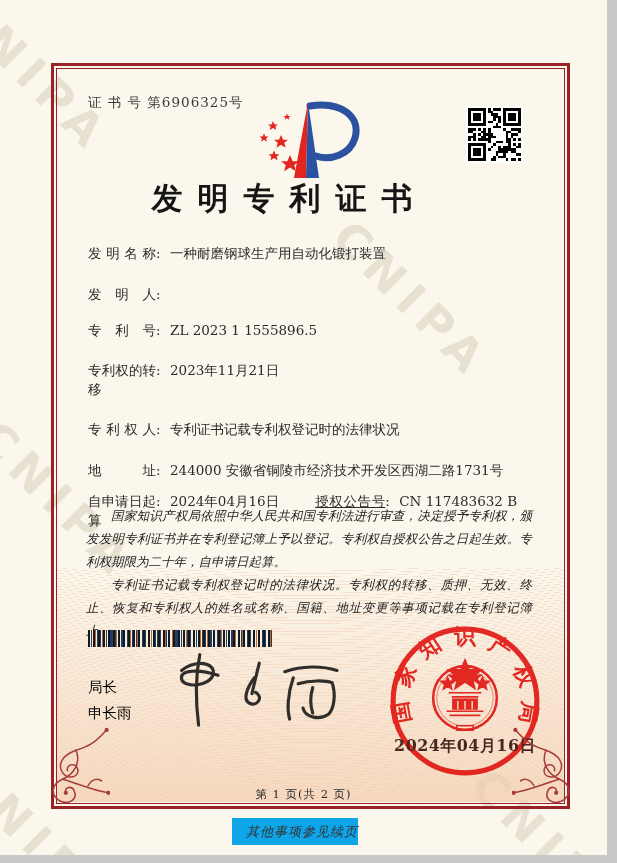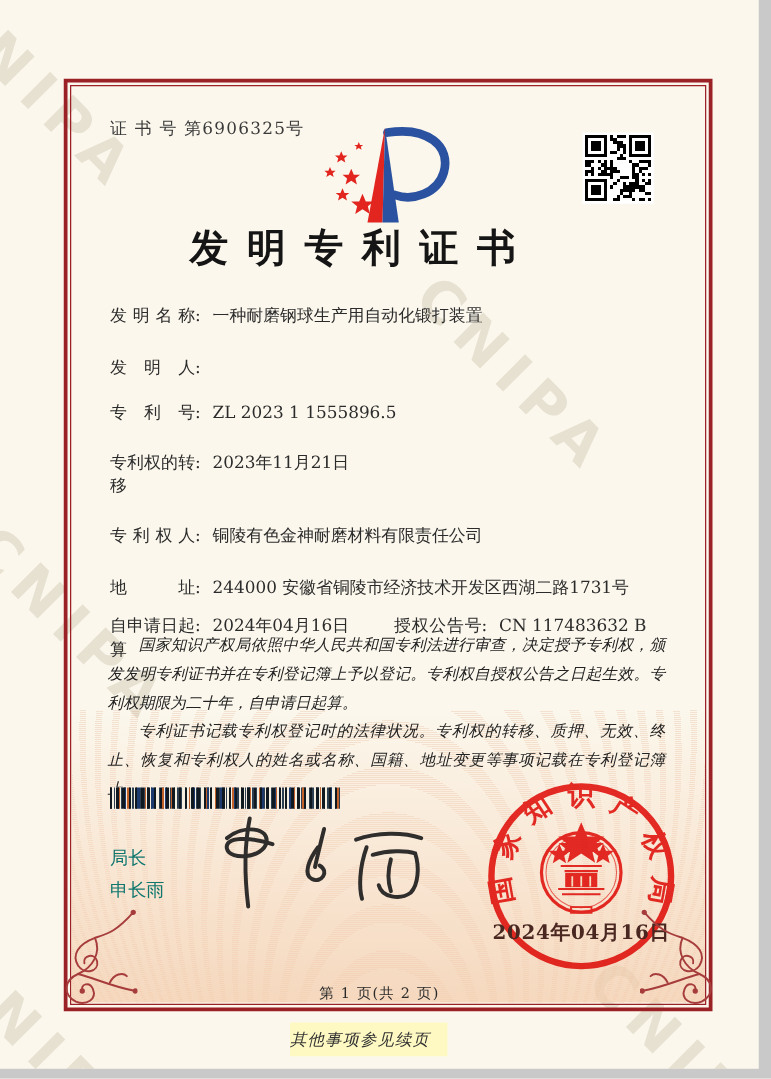--- a/index.html
+++ b/index.html
@@ -35,46 +35,46 @@
          color:#151515;letter-spacing:15px;text-indent:15px;}
 
   .fields{position:absolute;left:88px;top:244px;width:444px;font-size:13.5px;color:#2b2b2b;line-height:19px;}
   .frow{margin-bottom:21px;display:flex;align-items:flex-start;}
   .frow.r2{margin-bottom:16px;line-height:21px;}
   .frow.r5{margin-bottom:22px;}
   .frow.r6{margin-bottom:12px;}
   .flabel{display:inline-block;width:68px;text-align:justify;text-align-last:justify;flex:0 0 68px;}
   .fcolon{flex:0 0 14px;}
   .fval{flex:1 1 auto;}
-  .flabel2{display:inline-block;width:70px;text-align:justify;text-align-last:justify;margin-left:36px;flex:0 0 70px;}
+  .flabel2{display:inline-block;width:70px;text-align:justify;text-align-last:justify;margin-left:36px;flex:0 0 70px;text-decoration:underline;}
 
   .legal{position:absolute;left:86px;top:504px;width:446px;font-size:12.5px;line-height:23px;color:#222;
          font-style:italic;text-align:justify;}
   .legal p{margin:0;text-indent:2em;}
 
   .barcode{position:absolute;left:88px;top:630px;width:184px;height:17px;background-color:#f5efe2;
     background-image:
       repeating-linear-gradient(90deg,#101820 0 2px,rgba(0,0,0,0) 2px 5px),
       repeating-linear-gradient(90deg,#c2622a 0 1px,rgba(0,0,0,0) 1px 7px),
       repeating-linear-gradient(90deg,#1d3a6e 0 2px,rgba(0,0,0,0) 2px 11px),
       repeating-linear-gradient(90deg,#2c3e50 0 1px,#f5efe2 1px 3px);}
 
   .director{position:absolute;left:88px;top:674px;font-family:"DejaVu Sans","Liberation Sans",sans-serif;
-            font-size:14.5px;color:#0f766e;line-height:26px;}
+            font-size:14.5px;color:#000000;line-height:26px;}
   .signature{position:absolute;left:158px;top:645px;width:205px;height:85px;}
 
   .seal{position:absolute;left:388px;top:624px;width:154px;height:154px;opacity:.95;mix-blend-mode:multiply;}
 
   .flourish{position:absolute;width:68px;height:94px;}
   .flourish.fl-left{left:42px;top:722px;}
   .flourish.fl-right{left:512px;top:722px;transform:scaleX(-1);}
 
   .pagefoot{position:absolute;left:0;top:787px;width:607px;text-align:center;font-size:11.5px;color:#2b2b2b;letter-spacing:1px;}
-  .contbox{position:absolute;left:232px;top:818px;width:126px;height:27px;background:#fef9c3;
-           display:flex;align-items:center;justify-content:flex-start;}
+  .contbox{position:absolute;left:232px;top:818px;width:126px;height:27px;background:#0ea5e9;
+           display:flex;align-items:center;justify-content:flex-end;}
   .contbox span{font-size:13px;font-style:italic;color:#333;letter-spacing:1px;}
 </style>
 </head>
 <body>
 
 <div class="stage">
   <div class="sheet">
 
     <div class="wm wm1">CNIPA</div>
     <div class="wm wm2">CNIPA</div>
@@ -253,21 +253,21 @@
         <span class="fval">ZL 2023 1 1555896.5</span>
       </div>
       <div class="frow">
         <span class="flabel">专利权的转移</span>
           <span class="fcolon">:</span>
         <span class="fval">2023年11月21日</span>
       </div>
       <div class="frow r5">
         <span class="flabel">专利权人</span>
           <span class="fcolon">:</span>
-        <span class="fval">铜陵有色金神耐磨材料有限责任公司</span>
+        <span class="fval">专利证书记载专利权登记时的法律状况</span>
       </div>
       <div class="frow r6">
         <span class="flabel">地址</span>
           <span class="fcolon">:</span>
         <span class="fval">244000 安徽省铜陵市经济技术开发区西湖二路1731号</span>
       </div>
       <div class="frow">
         <span class="flabel">自申请日起算</span>
           <span class="fcolon">:</span>
         <span>2024年04月16日</span>

